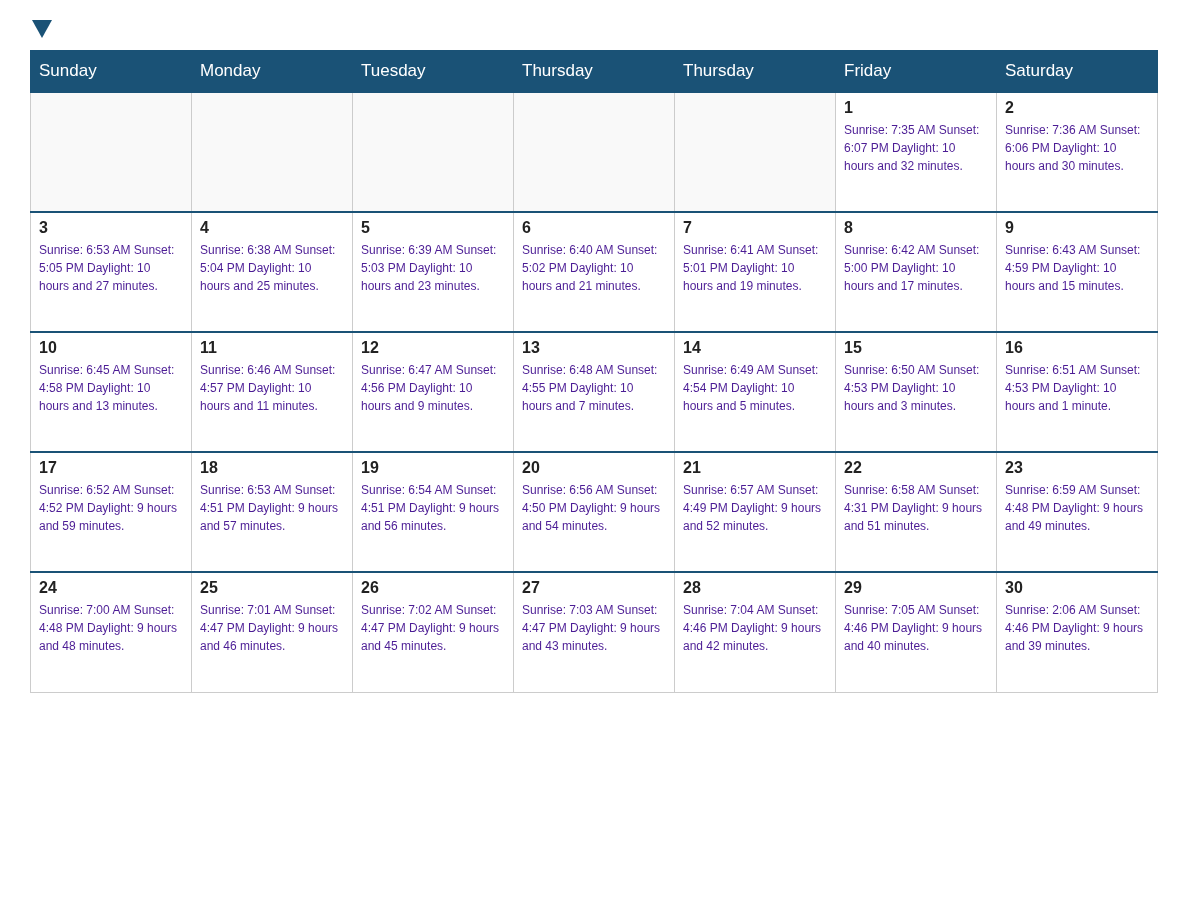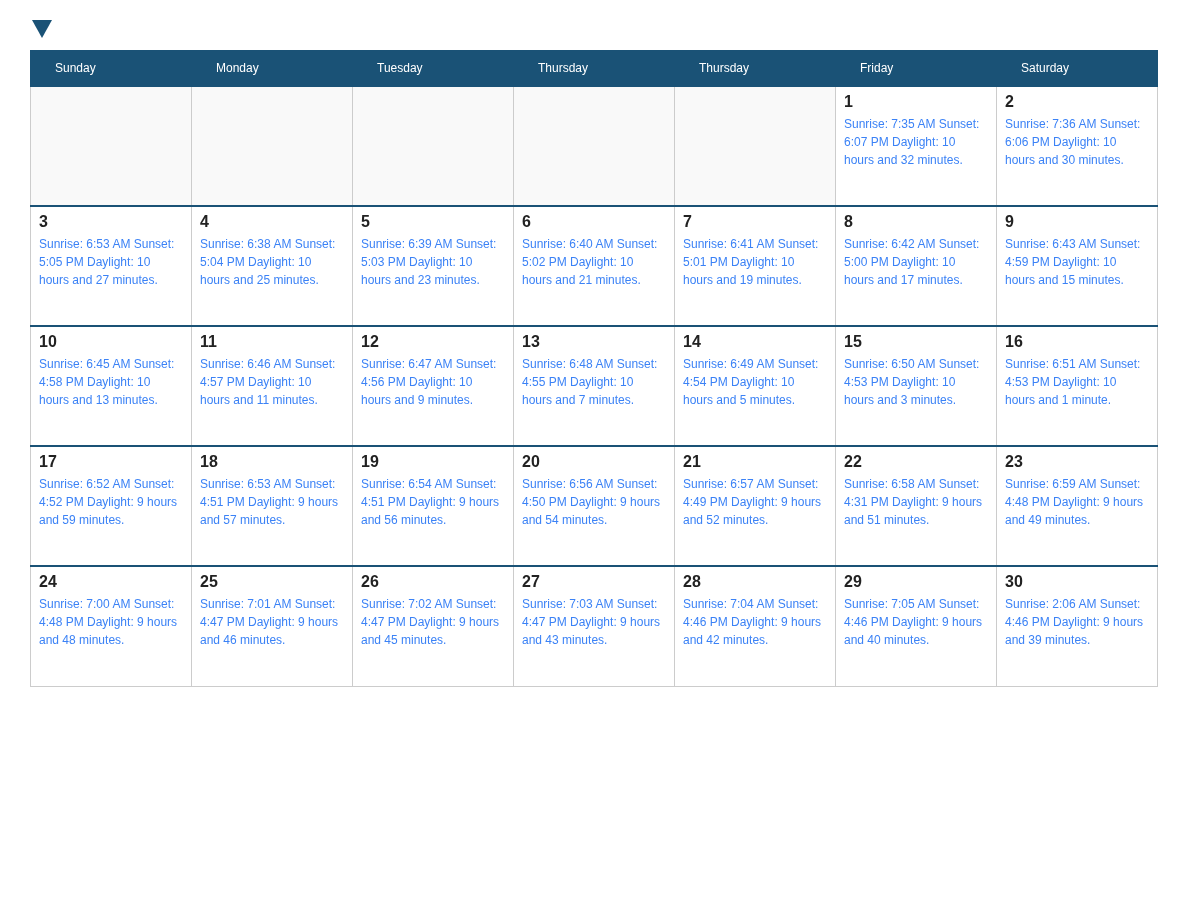--- a/index.html
+++ b/index.html
@@ -59,22 +59,22 @@
       margin-top: 8px;
     }
     .calendar-table {
       width: 100%;
       border-collapse: collapse;
       margin-top: 12px;
     }
     .calendar-table th {
       background-color: #1a5276;
       color: #fff;
-      padding: 10px 24px;
-      font-size: 12px;
+      padding: 10px 8px;
+      font-size: 17px;
       font-weight: normal;
       text-align: left;
       border: 1px solid #1a5276;
     }
     .calendar-table td {
       width: 14.28%;
       vertical-align: top;
       padding: 6px 8px;
       border: 1px solid #ccc;
       height: 120px;
@@ -82,21 +82,21 @@
     }
     .day-number {
       font-size: 16px;
       font-weight: bold;
       margin-bottom: 4px;
       color: #222;
     }
     .day-info {
       font-size: 12px;
       line-height: 1.5;
-      color: #3b82f6;
+      color: #4c1d95;
     }
     .empty-cell {
       background: #f9f9f9;
     }
     tr.week-row td {
       border-top: 2px solid #1a5276;
     }
   </style>
 </head>
 <body>

